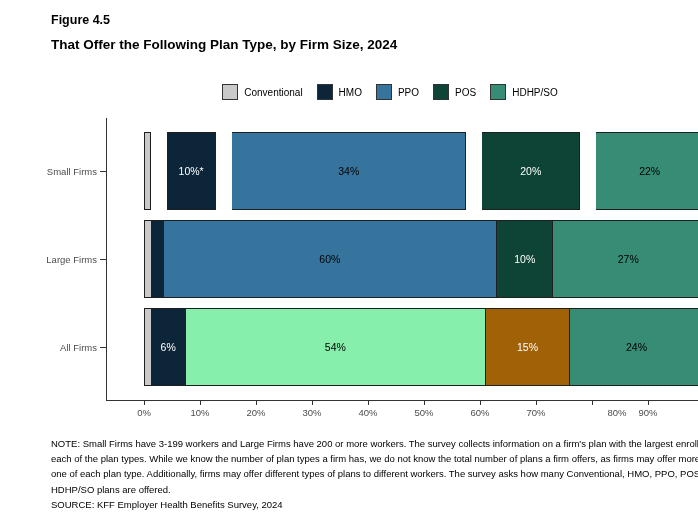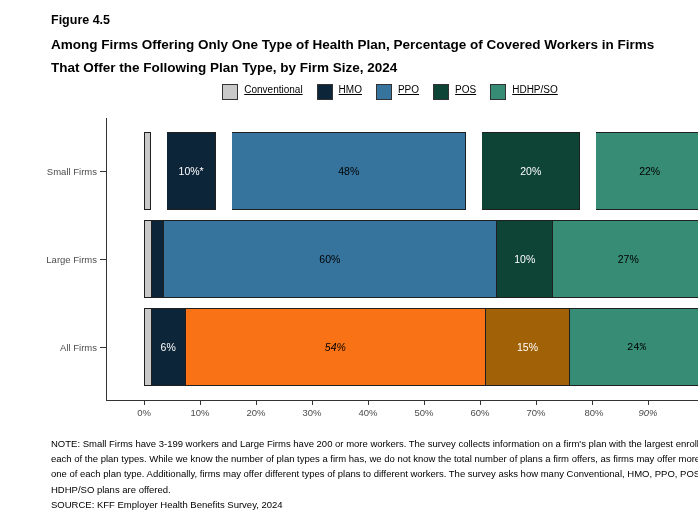--- a/index.html
+++ b/index.html
@@ -4,21 +4,21 @@
 <style>
   * { margin: 0; padding: 0; box-sizing: border-box; }
   html, body { background: #ffffff; }
   body { font-family: "Liberation Sans", sans-serif; }
   .page { position: relative; width: 698px; height: 525px; background: #ffffff; overflow: hidden; margin-left: 41px; }
 
   .fig-num { position: absolute; left: 10px; top: 13px; font-size: 12.5px; font-weight: bold; color: #000; }
   .fig-title { position: absolute; left: 10px; top: 33px; font-size: 13.5px; font-weight: bold; line-height: 23px; color: #000; }
 
   .legend { position: absolute; left: 0; top: 84px; width: 698px; display: flex; justify-content: center; align-items: center; }
-  .legend-item { display: flex; align-items: flex-start; margin: 0 7px; text-decoration: underline; }
+  .legend-item { display: flex; align-items: center; margin: 0 7px; }
   .legend-swatch { width: 16px; height: 16px; border: 1px solid #333; margin-right: 6px; flex: 0 0 auto; }
   .legend-label { font-size: 10px; color: #000; }
 
   .axis-line-y { position: absolute; left: 65px; top: 118px; width: 1px; height: 283px; background: #333; }
   .axis-line-x { position: absolute; left: 65px; top: 400px; width: 628px; height: 1px; background: #333; }
 
   .bar-row { position: absolute; left: 103px; width: 560px; height: 78px; display: flex; }
   .seg { display: flex; align-items: center; justify-content: center; border: 1px solid #1f1f1f; overflow: hidden; min-width: 0; }
   .seg + .seg { border-left: none; }
   .seg-label { font-size: 10.5px; white-space: nowrap; }
@@ -29,21 +29,20 @@
   .x-tick-label { position: absolute; top: 407px; font-size: 9.5px; color: #4d4d4d; transform: translateX(-50%); white-space: nowrap; }
 
   .footnotes { position: absolute; left: 10px; top: 436px; width: 684px; font-size: 9.5px; line-height: 15.2px; color: #000; }
 </style>
 </head>
 <body>
 
 <div class="page">
   <div class="fig-num">Figure 4.5</div>
   <div class="fig-title">
-    <div>Among Firms Offering Only One Type of Health Plan, Percentage of Covered Workers in Firms</div>
     <div>That Offer the Following Plan Type, by Firm Size, 2024</div>
   </div>
 
   <div class="legend" id="legend">
       <div class="legend-item">
         <span class="legend-swatch" style="background: rgb(201, 201, 201);"></span>
         <span class="legend-label">Conventional</span>
       </div>
       <div class="legend-item">
         <span class="legend-swatch" style="background: rgb(13, 37, 57);"></span>
@@ -66,21 +65,21 @@
   <div>
     <div class="axis-line-y"></div>
     <div class="axis-line-x"></div>
     <div id="bars">
         <div class="bar-row" style="top: 132px; gap: 16px;">
           <div class="seg" style="flex-grow: 1; flex-basis: 0px; background: rgb(201, 201, 201);"></div>
           <div class="seg" style="flex-grow: 10; flex-basis: 0px; background: rgb(13, 37, 57);">
             <span class="seg-label" style="color: rgb(255, 255, 255);">10%*</span>
           </div>
           <div class="seg" style="flex-grow: 48; flex-basis: 0px; background: rgb(54, 116, 158);">
-            <span class="seg-label" style="color: rgb(0, 0, 0);">48%</span>
+            <span class="seg-label" style="color: rgb(0, 0, 0);">34%</span>
           </div>
           <div class="seg" style="flex-grow: 20; flex-basis: 0px; background: rgb(13, 68, 53);">
             <span class="seg-label" style="color: rgb(255, 255, 255);">20%</span>
           </div>
           <div class="seg" style="flex-grow: 22; flex-basis: 0px; background: rgb(54, 140, 116);">
             <span class="seg-label" style="color: rgb(0, 0, 0);">22%</span>
           </div>
         </div>
         <div class="bar-row" style="top: 220px;">
           <div class="seg" style="flex-grow: 1; flex-basis: 0px; background: rgb(201, 201, 201);"></div>
@@ -93,28 +92,28 @@
           </div>
           <div class="seg" style="flex-grow: 27; flex-basis: 0px; background: rgb(54, 140, 116);">
             <span class="seg-label" style="color: rgb(0, 0, 0);">27%</span>
           </div>
         </div>
         <div class="bar-row" style="top: 308px;">
           <div class="seg" style="flex-grow: 1; flex-basis: 0px; background: rgb(201, 201, 201);"></div>
           <div class="seg" style="flex-grow: 6; flex-basis: 0px; background: rgb(13, 37, 57);">
             <span class="seg-label" style="color: rgb(255, 255, 255);">6%</span>
           </div>
-          <div class="seg" style="flex-grow: 54; flex-basis: 0px; background: #f97316; font-style: italic;">
+          <div class="seg" style="flex-grow: 54; flex-basis: 0px; background: #86efac;">
             <span class="seg-label" style="color: rgb(0, 0, 0);">54%</span>
           </div>
           <div class="seg" style="flex-grow: 15; flex-basis: 0px; background: #a16207;">
             <span class="seg-label" style="color: rgb(255, 255, 255);">15%</span>
           </div>
           <div class="seg" style="flex-grow: 24; flex-basis: 0px; background: rgb(54, 140, 116);">
-            <span class="seg-label" style="color: rgb(0, 0, 0); font-family: Liberation Mono, monospace;">24%</span>
+            <span class="seg-label" style="color: rgb(0, 0, 0);">24%</span>
           </div>
         </div>
       </div>
     <div id="yaxis">
         <div class="cat-label" style="top: 166px;">Small Firms</div>
         <div class="y-tick" style="top: 171px;"></div>
         <div class="cat-label" style="top: 254px;">Large Firms</div>
         <div class="y-tick" style="top: 259px;"></div>
         <div class="cat-label" style="top: 342px;">All Firms</div>
         <div class="y-tick" style="top: 347px;"></div>
@@ -130,23 +129,23 @@
         <div class="x-tick-label" style="left: 271px;">30%</div>
         <div class="x-tick" style="left: 327px;"></div>
         <div class="x-tick-label" style="left: 327px;">40%</div>
         <div class="x-tick" style="left: 383px;"></div>
         <div class="x-tick-label" style="left: 383px;">50%</div>
         <div class="x-tick" style="left: 439px;"></div>
         <div class="x-tick-label" style="left: 439px;">60%</div>
         <div class="x-tick" style="left: 495px;"></div>
         <div class="x-tick-label" style="left: 495px;">70%</div>
         <div class="x-tick" style="left: 551px;"></div>
-        <div class="x-tick-label" style="left: 553px;">80%</div>
+        <div class="x-tick-label" style="left: 576px;">80%</div>
         <div class="x-tick" style="left: 607px;"></div>
-        <div class="x-tick-label" style="left: 607px; font-style: italic;">90%</div>
+        <div class="x-tick-label" style="left: 607px;">90%</div>
         <div class="x-tick" style="left: 663px;"></div>
         <div class="x-tick-label" style="left: 691px; text-decoration: underline;">100%</div>
       </div>
   </div>
 
   <div class="footnotes">
     <div>NOTE: Small Firms have 3-199 workers and Large Firms have 200 or more workers. The survey collects information on a firm's plan with the largest enrollment in each of the plan types. While we know the number of plan types a firm has, we do not know the total number of plans a firm offers, as firms may offer more than one of each plan type. Additionally, firms may offer different types of plans to different workers. The survey asks how many Conventional, HMO, PPO, POS, and HDHP/SO plans are offered.</div>
     <div>SOURCE: KFF Employer Health Benefits Survey, 2024</div>
   </div>
 </div>

